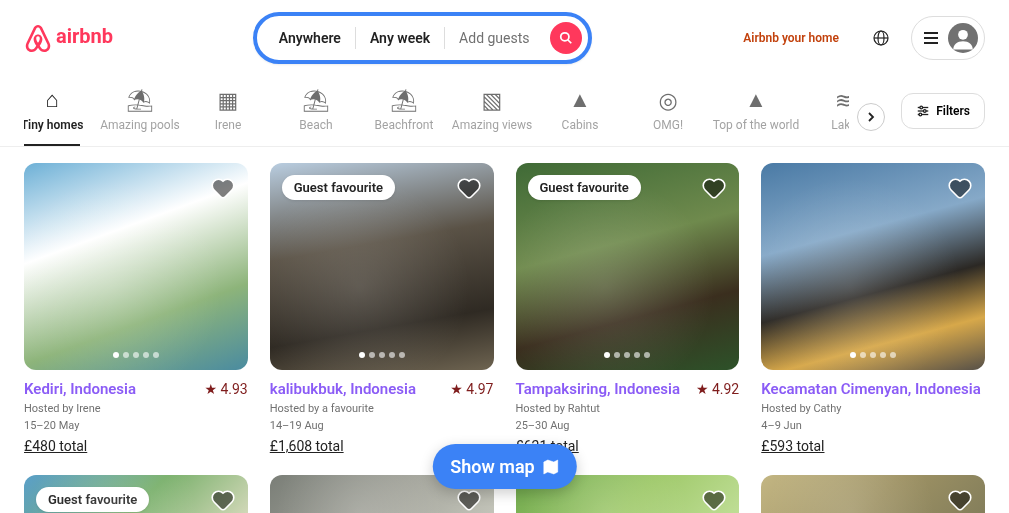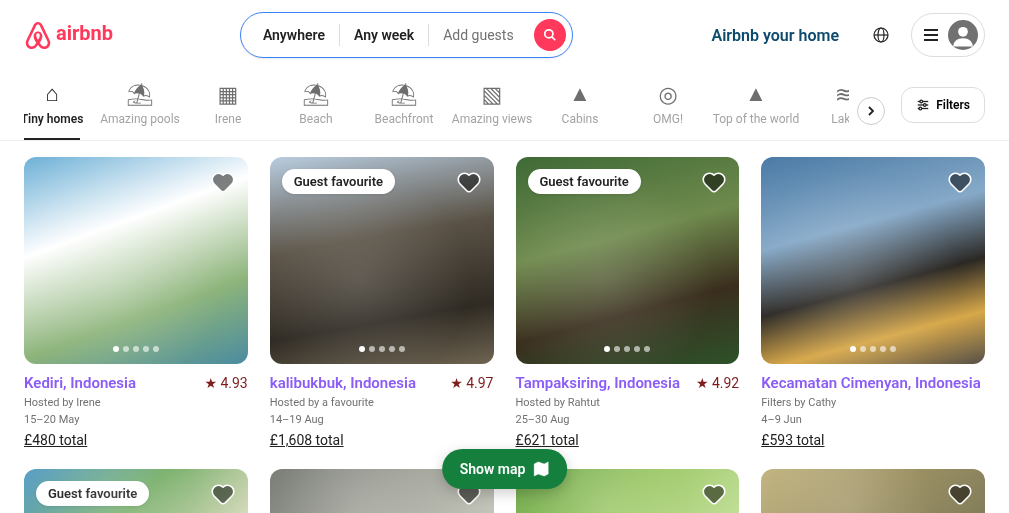--- a/index.html
+++ b/index.html
@@ -2,29 +2,29 @@
 <html><head>
 <meta charset="utf-8">
 <style>
 * { margin: 0; padding: 0; box-sizing: border-box; font-family: -apple-system, BlinkMacSystemFont, 'Segoe UI', Roboto, sans-serif; }
 body { background: #fff; width: 1009px; height: 513px; overflow: hidden; position: relative; }
 
 .header { display: flex; align-items: center; justify-content: space-between; padding: 12px 24px; }
 .logo { display: flex; gap: 4px; color: #ff385c; font-weight: 700; font-size: 20px; }
 .logo svg { width: 28px; height: 28px; }
 
-.search-pill { display: flex; align-items: center; border: 1px solid #3b82f6; border-radius: 40px; padding: 6px 6px 6px 8px; box-shadow: 0 1px 2px rgba(0,0,0,0.08); }
+.search-pill { display: flex; align-items: center; border: 4px solid #3b82f6; border-radius: 40px; padding: 6px 6px 6px 8px; box-shadow: 0 1px 2px rgba(0,0,0,0.08); }
 .search-seg { padding: 6px 14px; font-size: 14px; font-weight: 600; color: #222; cursor: pointer; }
 .search-seg.guests { color: #717171; font-weight: 400; }
 .search-divider { width: 1px; height: 22px; background: #ddd; }
 .search-btn { width: 32px; height: 32px; border-radius: 50%; background: #ff385c; display: flex; align-items: center; justify-content: center; margin-left: 6px; }
 .search-btn svg { width: 14px; height: 14px; stroke: #fff; stroke-width: 3; fill: none; }
 
 .header-right { display: flex; align-items: center; gap: 12px; }
-.host-link { font-size: 16px; font-weight: 600; color: #0c4a6e; padding: 8px 12px; cursor: pointer; }
+.host-link { font-size: 12px; font-weight: 600; color: #c2410c; padding: 8px 12px; cursor: pointer; }
 .globe-btn { width: 36px; height: 36px; display: flex; align-items: center; justify-content: center; cursor: pointer; }
 .globe-btn svg { width: 16px; height: 16px; }
 .profile-pill { display: flex; align-items: center; gap: 10px; border: 1px solid #ddd; border-radius: 30px; padding: 6px 6px 6px 12px; cursor: pointer; }
 .profile-pill .hamburger { width: 14px; height: 2px; background: #222; position: relative; }
 .profile-pill .hamburger::before, .profile-pill .hamburger::after { content: ''; position: absolute; width: 14px; height: 2px; background: #222; left: 0; }
 .profile-pill .hamburger::before { top: -5px; }
 .profile-pill .hamburger::after { top: 5px; }
 .avatar { width: 30px; height: 30px; border-radius: 50%; background: #717171; display: flex; align-items: center; justify-content: center; }
 .avatar svg { width: 26px; height: 26px; fill: #fff; }
 
@@ -52,21 +52,21 @@
 .card-info { padding-top: 10px; }
 .card-row1 { display: flex; justify-content: space-between; align-items: baseline; }
 .card-title { font-size: 15px; font-weight: 600; color: #8b5cf6; }
 .card-rating { font-size: 14px; color: #7f1d1d; display: flex; align-items: center; gap: 3px; }
 .card-host, .card-dates { font-size: 11px; color: #717171; margin-top: 4px; }
 .card-price { font-size: 14px; color: #222; text-decoration: underline; margin-top: 6px; display: inline-block; }
 
 .row2-grid { display: grid; grid-template-columns: repeat(4, 1fr); gap: 22px; padding: 20px 24px 0 24px; }
 .row2-card .card-img { aspect-ratio: 3.5; }
 
-.showmap { position: absolute; bottom: 24px; left: 50%; transform: translateX(-50%); background: #15803d; color: #fff; border-radius: 24px; padding: 12px 18px; display: flex; align-items: center; gap: 8px; font-size: 14px; font-weight: 600; cursor: pointer; box-shadow: 0 4px 14px rgba(0,0,0,0.2); }
+.showmap { position: absolute; bottom: 24px; left: 50%; transform: translateX(-50%); background: #3b82f6; color: #fff; border-radius: 24px; padding: 12px 18px; display: flex; align-items: center; gap: 8px; font-size: 18px; font-weight: 600; cursor: pointer; box-shadow: 0 4px 14px rgba(0,0,0,0.2); }
 .showmap svg { width: 16px; height: 16px; fill: #fff; }
 </style>
 </head>
 <body>
 
 <div class="header">
   <div class="logo">
     <svg viewBox="0 0 32 32">
         <path fill="#ff385c" d="M16 1c2 0 3.6 1 4.6 2.8l8.6 17.8c.5 1.1.8 2.2.8 3.4 0 4-3.2 7-7 7-2.4 0-4.6-1.3-6-3.4l-1-1.4-1 1.4C13.6 30.7 11.4 32 9 32c-3.8 0-7-3-7-7 0-1.2.3-2.3.8-3.4l8.6-17.8C12.4 2 14 1 16 1zm0 3c-.9 0-1.7.5-2.1 1.4L5.3 23.2c-.3.6-.3 1.2-.3 1.8 0 2.3 1.7 4 4 4 1.5 0 2.9-.9 3.7-2.2l1.3-1.9c-2-2.7-3-5.2-3-7.4 0-3 2-5.5 5-5.5s5 2.5 5 5.5c0 2.2-1 4.7-3 7.4l1.3 1.9c.8 1.3 2.2 2.2 3.7 2.2 2.3 0 4-1.7 4-4 0-.6 0-1.2-.3-1.8L18.1 5.4C17.7 4.5 16.9 4 16 4zm0 10c-1.3 0-2 1-2 2.5 0 1.4.7 3.1 2 5 1.3-1.9 2-3.6 2-5 0-1.5-.7-2.5-2-2.5z"></path>
       </svg>
@@ -254,21 +254,21 @@
           <span></span>
           <span></span>
           <span></span>
         </div>
     </div>
     <div class="card-info">
       <div class="card-row1">
         <div class="card-title">Kecamatan Cimenyan, Indonesia</div>
 
       </div>
-      <div class="card-host">Filters by Cathy</div>
+      <div class="card-host">Hosted by Cathy</div>
       <div class="card-dates">4–9 Jun</div>
       <div class="card-price">£593 total</div>
     </div>
     </div>
   </div>
 
 <div class="row2-grid" id="row2">
     <div class="card row2-card">
     <div class="card-img" style="background:linear-gradient(135deg,#5a9fc9,#79b06b,#e4e0c8)">
       <div class="badge">Guest favourite</div>

